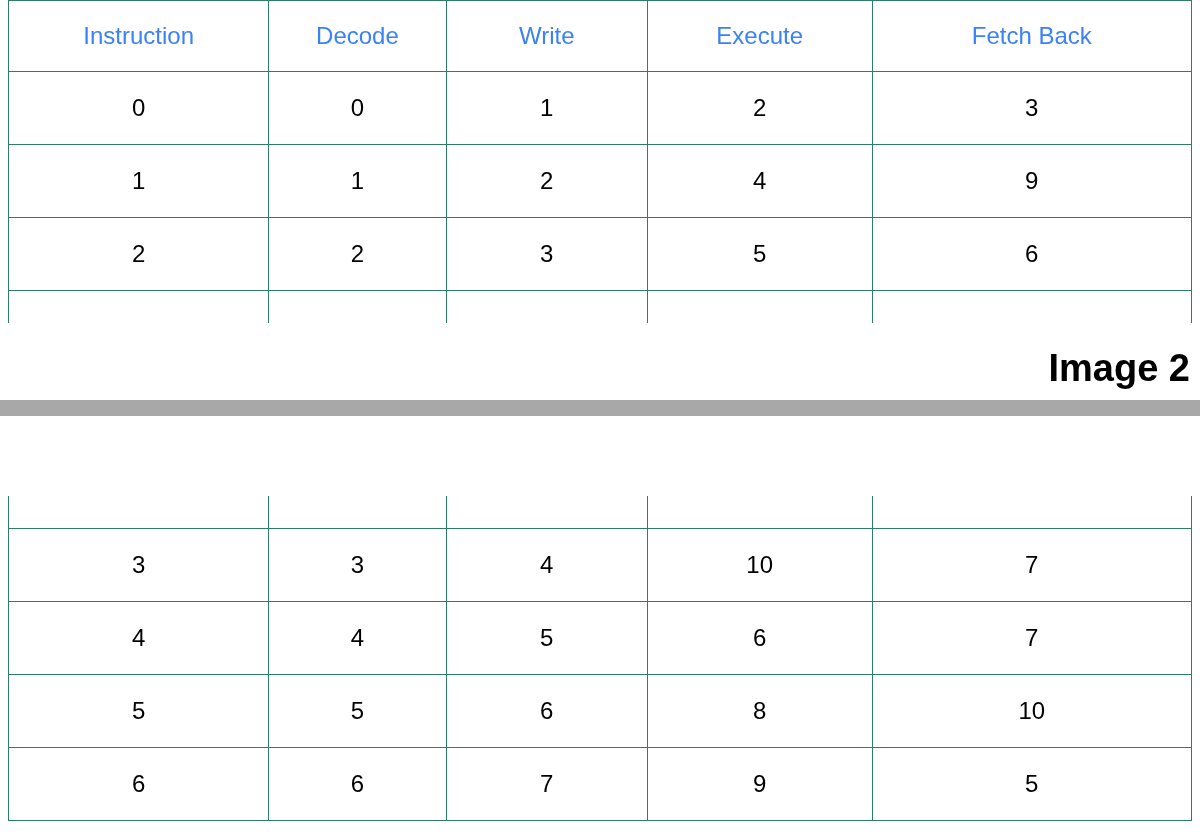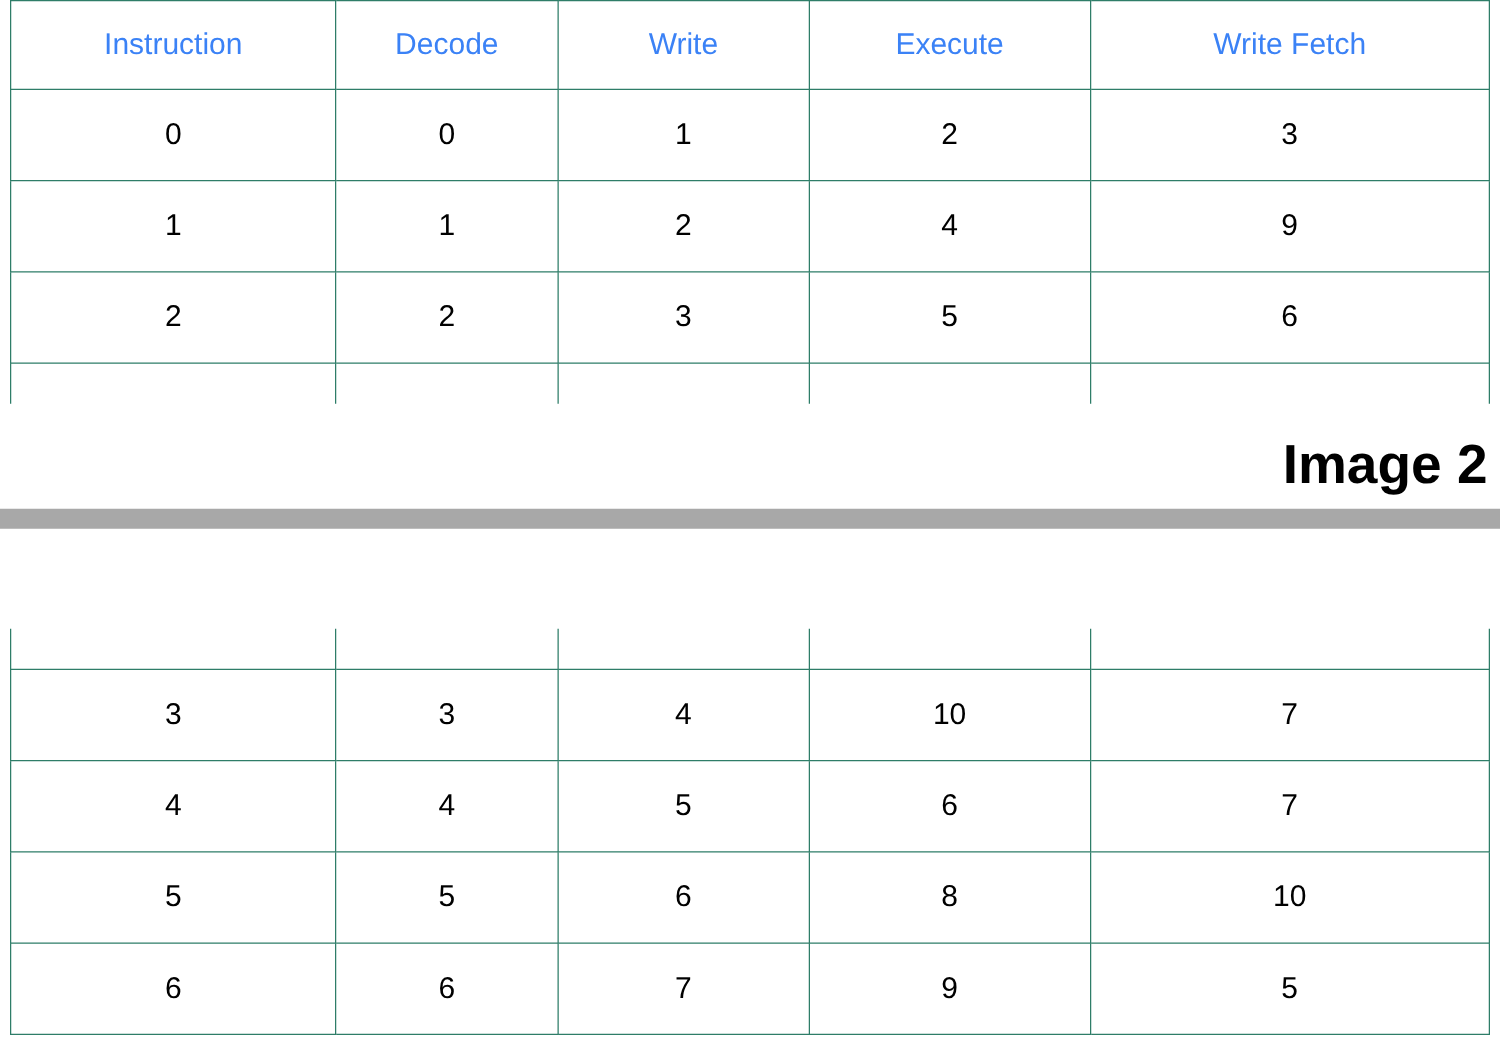--- a/index.html
+++ b/index.html
@@ -44,21 +44,21 @@
     .partial-row td {
       height: 30px;
       border-bottom: none;
     }
     .table-top-partial td {
       height: 30px;
       border-top: none;
       border-bottom: 1.5px solid #2e7d68;
     }
     .image-label {
-      font-size: 44px;
+      font-size: 38px;
       font-weight: 700;
       color: #000;
       text-align: right;
       padding: 24px 10px 10px 0;
     }
     .divider {
       height: 16px;
       background: #a8a8a8;
       width: 100%;
     }
@@ -77,21 +77,21 @@
       <col class="col-decode">
       <col class="col-execute">
       <col class="col-writeback">
     </colgroup>
     <thead>
       <tr>
         <th>Instruction</th>
         <th>Decode</th>
         <th>Write</th>
         <th>Execute</th>
-        <th>Write Fetch</th>
+        <th>Fetch Back</th>
       </tr>
     </thead>
     <tbody>
       <tr>
         <td>0</td>
         <td>0</td>
         <td>1</td>
         <td>2</td>
         <td>3</td>
       </tr>

